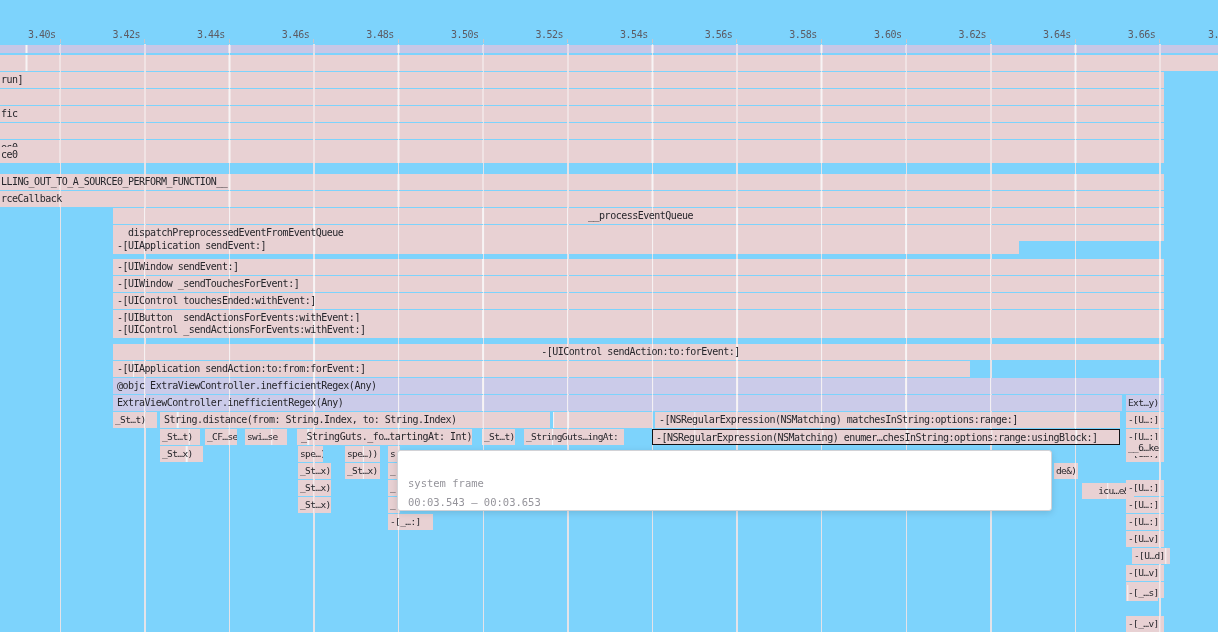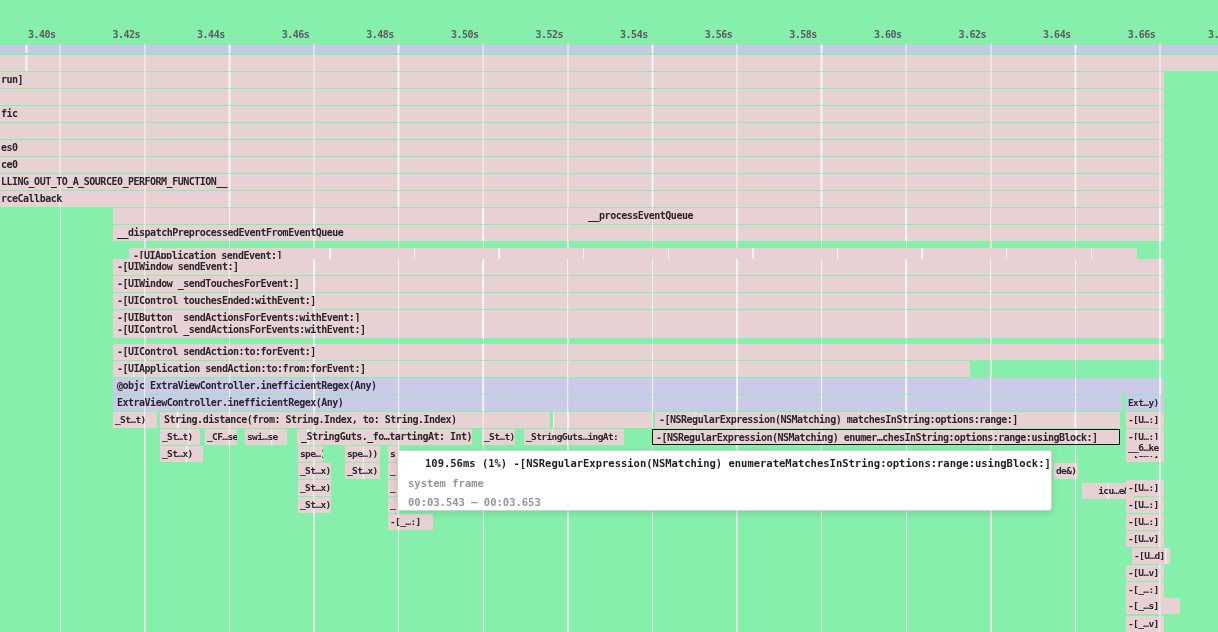--- a/index.html
+++ b/index.html
@@ -1,19 +1,18 @@
 <!DOCTYPE html>
 <html><head>
 <meta charset="utf-8">
 <style>
   html,body{margin:0;padding:0;background:#ffffff;}
   .stage{
-    position:relative;width:1218px;height:632px;overflow:hidden;background:#86efac;
+    position:relative;width:1218px;height:632px;overflow:hidden;background:#7dd3fc;
     font-family:"DejaVu Sans Mono","Liberation Mono",monospace;
-    font-weight:bold;
   }
   .ruler-label{
     position:absolute;top:29px;width:60px;height:13px;
     font-size:10px;letter-spacing:-0.5px;color:#5c5b63;text-align:right;white-space:nowrap;
   }
   .tick-stub{position:absolute;top:39px;width:1px;height:4px;background:#c6c5cc;}
   .grid-base{position:absolute;top:44px;bottom:0;width:1.5px;background:#e4e3e9;z-index:0;}
   .depth-strip{position:absolute;left:0;top:44.5px;width:1218px;height:8.5px;z-index:1;}
   .seg{
     position:absolute;height:15.5px;line-height:15.5px;z-index:1;
@@ -85,32 +84,32 @@
       <div class="grid-base" style="left: 1159.3px;"></div>
     </div>
   <div class="depth-strip" style="background-image: repeating-linear-gradient(90deg, rgb(247, 244, 245) 0px, rgb(247, 244, 245) 1.5px, rgb(199, 199, 230) 1.5px, rgb(199, 199, 230) 84.6px); background-position-x: 59.5px;"></div>
   <div>
       <div class="seg edge" style="left: 0px; top: 55px; width: 1218px; background-image: repeating-linear-gradient(90deg, rgb(247, 244, 245) 0px, rgb(247, 244, 245) 1.5px, rgb(232, 209, 211) 1.5px, rgb(232, 209, 211) 84.6px); background-position-x: 59.5px;"></div>
       <div class="seg edge" style="left: 0px; top: 72px; width: 1164px; background-image: repeating-linear-gradient(90deg, rgb(247, 244, 245) 0px, rgb(247, 244, 245) 1.5px, rgb(232, 209, 211) 1.5px, rgb(232, 209, 211) 84.6px); background-position-x: 59.5px;">run]</div>
       <div class="seg edge" style="left: 0px; top: 89px; width: 1164px; background-image: repeating-linear-gradient(90deg, rgb(247, 244, 245) 0px, rgb(247, 244, 245) 1.5px, rgb(232, 209, 211) 1.5px, rgb(232, 209, 211) 84.6px); background-position-x: 59.5px;"></div>
       <div class="seg edge" style="left: 0px; top: 106px; width: 1164px; background-image: repeating-linear-gradient(90deg, rgb(247, 244, 245) 0px, rgb(247, 244, 245) 1.5px, rgb(232, 209, 211) 1.5px, rgb(232, 209, 211) 84.6px); background-position-x: 59.5px;">fic</div>
       <div class="seg edge" style="left: 0px; top: 123px; width: 1164px; background-image: repeating-linear-gradient(90deg, rgb(247, 244, 245) 0px, rgb(247, 244, 245) 1.5px, rgb(232, 209, 211) 1.5px, rgb(232, 209, 211) 84.6px); background-position-x: 59.5px;"></div>
       <div class="seg edge" style="left: 0px; top: 140px; width: 1164px; background-image: repeating-linear-gradient(90deg, rgb(247, 244, 245) 0px, rgb(247, 244, 245) 1.5px, rgb(232, 209, 211) 1.5px, rgb(232, 209, 211) 84.6px); background-position-x: 59.5px;">es0</div>
-      <div class="seg edge" style="left: 0px; top: 157px; width: 1164px; background-image: repeating-linear-gradient(90deg, rgb(247, 244, 245) 0px, rgb(247, 244, 245) 1.5px, rgb(232, 209, 211) 1.5px, rgb(232, 209, 211) 84.6px); background-position-x: 59.5px;">ce0</div>
+      <div class="seg edge" style="left: 0px; top: 147px; width: 1164px; background-image: repeating-linear-gradient(90deg, rgb(247, 244, 245) 0px, rgb(247, 244, 245) 1.5px, rgb(232, 209, 211) 1.5px, rgb(232, 209, 211) 84.6px); background-position-x: 59.5px;">ce0</div>
       <div class="seg edge" style="left: 0px; top: 174px; width: 1164px; background-image: repeating-linear-gradient(90deg, rgb(247, 244, 245) 0px, rgb(247, 244, 245) 1.5px, rgb(232, 209, 211) 1.5px, rgb(232, 209, 211) 84.6px); background-position-x: 59.5px;">LLING_OUT_TO_A_SOURCE0_PERFORM_FUNCTION__</div>
       <div class="seg edge" style="left: 0px; top: 191px; width: 1164px; background-image: repeating-linear-gradient(90deg, rgb(247, 244, 245) 0px, rgb(247, 244, 245) 1.5px, rgb(232, 209, 211) 1.5px, rgb(232, 209, 211) 84.6px); background-position-x: 59.5px;">rceCallback</div>
       <div class="seg" style="left: 113px; top: 208px; width: 1051px; background-image: repeating-linear-gradient(90deg, rgb(247, 244, 245) 0px, rgb(247, 244, 245) 1.5px, rgb(232, 209, 211) 1.5px, rgb(232, 209, 211) 84.6px); background-position-x: 31.1px; text-align: center;">__processEventQueue</div>
       <div class="seg" style="left: 113px; top: 225px; width: 1051px; background-image: repeating-linear-gradient(90deg, rgb(247, 244, 245) 0px, rgb(247, 244, 245) 1.5px, rgb(232, 209, 211) 1.5px, rgb(232, 209, 211) 84.6px); background-position-x: 31.1px;">__dispatchPreprocessedEventFromEventQueue</div>
-      <div class="seg" style="left: 113px; top: 248px; width: 1008px; background-image: repeating-linear-gradient(90deg, rgb(247, 244, 245) 0px, rgb(247, 244, 245) 1.5px, rgb(232, 209, 211) 1.5px, rgb(232, 209, 211) 84.6px); background-position-x: 31.1px; margin-left: 16px;">-[UIApplication sendEvent:]</div>
+      <div class="seg" style="left: 113px; top: 238px; width: 906px; background-image: repeating-linear-gradient(90deg, rgb(247, 244, 245) 0px, rgb(247, 244, 245) 1.5px, rgb(232, 209, 211) 1.5px, rgb(232, 209, 211) 84.6px); background-position-x: 31.1px;">-[UIApplication sendEvent:]</div>
       <div class="seg" style="left: 113px; top: 259px; width: 1051px; background-image: repeating-linear-gradient(90deg, rgb(247, 244, 245) 0px, rgb(247, 244, 245) 1.5px, rgb(232, 209, 211) 1.5px, rgb(232, 209, 211) 84.6px); background-position-x: 31.1px;">-[UIWindow sendEvent:]</div>
       <div class="seg" style="left: 113px; top: 276px; width: 1051px; background-image: repeating-linear-gradient(90deg, rgb(247, 244, 245) 0px, rgb(247, 244, 245) 1.5px, rgb(232, 209, 211) 1.5px, rgb(232, 209, 211) 84.6px); background-position-x: 31.1px;">-[UIWindow _sendTouchesForEvent:]</div>
       <div class="seg" style="left: 113px; top: 293px; width: 1051px; background-image: repeating-linear-gradient(90deg, rgb(247, 244, 245) 0px, rgb(247, 244, 245) 1.5px, rgb(232, 209, 211) 1.5px, rgb(232, 209, 211) 84.6px); background-position-x: 31.1px;">-[UIControl touchesEnded:withEvent:]</div>
       <div class="seg" style="left: 113px; top: 310px; width: 1051px; background-image: repeating-linear-gradient(90deg, rgb(247, 244, 245) 0px, rgb(247, 244, 245) 1.5px, rgb(232, 209, 211) 1.5px, rgb(232, 209, 211) 84.6px); background-position-x: 31.1px;">-[UIButton _sendActionsForEvents:withEvent:]</div>
       <div class="seg" style="left: 113px; top: 322px; width: 1051px; background-image: repeating-linear-gradient(90deg, rgb(247, 244, 245) 0px, rgb(247, 244, 245) 1.5px, rgb(232, 209, 211) 1.5px, rgb(232, 209, 211) 84.6px); background-position-x: 31.1px;">-[UIControl _sendActionsForEvents:withEvent:]</div>
-      <div class="seg" style="left: 113px; top: 344px; width: 1051px; background-image: repeating-linear-gradient(90deg, rgb(247, 244, 245) 0px, rgb(247, 244, 245) 1.5px, rgb(232, 209, 211) 1.5px, rgb(232, 209, 211) 84.6px); background-position-x: 31.1px;">-[UIControl sendAction:to:forEvent:]</div>
+      <div class="seg" style="left: 113px; top: 344px; width: 1051px; background-image: repeating-linear-gradient(90deg, rgb(247, 244, 245) 0px, rgb(247, 244, 245) 1.5px, rgb(232, 209, 211) 1.5px, rgb(232, 209, 211) 84.6px); background-position-x: 31.1px; text-align: center;">-[UIControl sendAction:to:forEvent:]</div>
       <div class="seg" style="left: 113px; top: 361px; width: 857px; background-image: repeating-linear-gradient(90deg, rgb(247, 244, 245) 0px, rgb(247, 244, 245) 1.5px, rgb(232, 209, 211) 1.5px, rgb(232, 209, 211) 84.6px); background-position-x: 31.1px;">-[UIApplication sendAction:to:from:forEvent:]</div>
       <div class="seg" style="left: 113px; top: 378px; width: 1051px; background-image: repeating-linear-gradient(90deg, rgb(247, 244, 245) 0px, rgb(247, 244, 245) 1.5px, rgb(203, 203, 233) 1.5px, rgb(203, 203, 233) 84.6px); background-position-x: 31.1px;">@objc ExtraViewController.inefficientRegex(Any)</div>
       <div class="seg" style="left: 113px; top: 395px; width: 1009px; background-image: repeating-linear-gradient(90deg, rgb(247, 244, 245) 0px, rgb(247, 244, 245) 1.5px, rgb(203, 203, 233) 1.5px, rgb(203, 203, 233) 84.6px); background-position-x: 31.1px;">ExtraViewController.inefficientRegex(Any)</div>
       <div class="seg narrow" style="left: 1126px; top: 395px; width: 38px; background-image: repeating-linear-gradient(90deg, rgb(247, 244, 245) 0px, rgb(247, 244, 245) 1.5px, rgb(203, 203, 233) 1.5px, rgb(203, 203, 233) 84.6px); background-position-x: 33.3px;">Ext…y)</div>
       <div class="seg narrow" style="left: 113px; top: 412px; width: 44px; background-image: repeating-linear-gradient(90deg, rgb(247, 244, 245) 0px, rgb(247, 244, 245) 1.5px, rgb(232, 209, 211) 1.5px, rgb(232, 209, 211) 84.6px); background-position-x: 31.1px;">_St…t)</div>
       <div class="seg" style="left: 160px; top: 412px; width: 390px; background-image: repeating-linear-gradient(90deg, rgb(247, 244, 245) 0px, rgb(247, 244, 245) 1.5px, rgb(232, 209, 211) 1.5px, rgb(232, 209, 211) 84.6px); background-position-x: 68.7px;">String.distance(from: String.Index, to: String.Index)</div>
       <div class="seg" style="left: 553px; top: 412px; width: 99px; background-image: repeating-linear-gradient(90deg, rgb(247, 244, 245) 0px, rgb(247, 244, 245) 1.5px, rgb(232, 209, 211) 1.5px, rgb(232, 209, 211) 84.6px); background-position-x: 14.1px;"></div>
       <div class="seg" style="left: 655px; top: 412px; width: 465px; background-image: repeating-linear-gradient(90deg, rgb(247, 244, 245) 0px, rgb(247, 244, 245) 1.5px, rgb(232, 209, 211) 1.5px, rgb(232, 209, 211) 84.6px); background-position-x: 81.3px;">-[NSRegularExpression(NSMatching) matchesInString:options:range:]</div>
       <div class="seg narrow" style="left: 1126px; top: 412px; width: 38px; background-image: repeating-linear-gradient(90deg, rgb(247, 244, 245) 0px, rgb(247, 244, 245) 1.5px, rgb(232, 209, 211) 1.5px, rgb(232, 209, 211) 84.6px); background-position-x: 33.3px;">-[U…:]</div>
       <div class="seg narrow" style="left: 160px; top: 429px; width: 40px; background-image: repeating-linear-gradient(90deg, rgb(247, 244, 245) 0px, rgb(247, 244, 245) 1.5px, rgb(232, 209, 211) 1.5px, rgb(232, 209, 211) 84.6px); background-position-x: 68.7px;">_St…t)</div>
@@ -137,23 +136,22 @@
       <div class="seg narrow" style="left: 1126px; top: 480px; width: 38px; background-image: repeating-linear-gradient(90deg, rgb(247, 244, 245) 0px, rgb(247, 244, 245) 1.5px, rgb(232, 209, 211) 1.5px, rgb(232, 209, 211) 84.6px); background-position-x: 33.3px;">-[U…:]</div>
       <div class="seg narrow" style="left: 298px; top: 497px; width: 33px; background-image: repeating-linear-gradient(90deg, rgb(247, 244, 245) 0px, rgb(247, 244, 245) 1.5px, rgb(232, 209, 211) 1.5px, rgb(232, 209, 211) 84.6px); background-position-x: 15.3px;">_St…x)</div>
       <div class="seg narrow" style="left: 388px; top: 497px; width: 12px; background-image: repeating-linear-gradient(90deg, rgb(247, 244, 245) 0px, rgb(247, 244, 245) 1.5px, rgb(232, 209, 211) 1.5px, rgb(232, 209, 211) 84.6px); background-position-x: 9.9px;">_</div>
       <div class="seg narrow" style="left: 1126px; top: 497px; width: 38px; background-image: repeating-linear-gradient(90deg, rgb(247, 244, 245) 0px, rgb(247, 244, 245) 1.5px, rgb(232, 209, 211) 1.5px, rgb(232, 209, 211) 84.6px); background-position-x: 33.3px;">-[U…:]</div>
       <div class="seg narrow" style="left: 388px; top: 514px; width: 45px; background-image: repeating-linear-gradient(90deg, rgb(247, 244, 245) 0px, rgb(247, 244, 245) 1.5px, rgb(232, 209, 211) 1.5px, rgb(232, 209, 211) 84.6px); background-position-x: 9.9px;">-[_…:]</div>
       <div class="seg narrow" style="left: 1126px; top: 514px; width: 38px; background-image: repeating-linear-gradient(90deg, rgb(247, 244, 245) 0px, rgb(247, 244, 245) 1.5px, rgb(232, 209, 211) 1.5px, rgb(232, 209, 211) 84.6px); background-position-x: 33.3px;">-[U…:]</div>
       <div class="seg narrow" style="left: 1126px; top: 531px; width: 38px; background-image: repeating-linear-gradient(90deg, rgb(247, 244, 245) 0px, rgb(247, 244, 245) 1.5px, rgb(232, 209, 211) 1.5px, rgb(232, 209, 211) 84.6px); background-position-x: 33.3px;">-[U…v]</div>
       <div class="seg narrow" style="left: 1126px; top: 548px; width: 38px; background-image: repeating-linear-gradient(90deg, rgb(247, 244, 245) 0px, rgb(247, 244, 245) 1.5px, rgb(232, 209, 211) 1.5px, rgb(232, 209, 211) 84.6px); background-position-x: 33.3px; margin-left: 6px;">-[U…d]</div>
       <div class="seg narrow" style="left: 1126px; top: 565px; width: 38px; background-image: repeating-linear-gradient(90deg, rgb(247, 244, 245) 0px, rgb(247, 244, 245) 1.5px, rgb(232, 209, 211) 1.5px, rgb(232, 209, 211) 84.6px); background-position-x: 33.3px;">-[U…v]</div>
       <div class="seg narrow" style="left: 1126px; top: 582px; width: 38px; background-image: repeating-linear-gradient(90deg, rgb(247, 244, 245) 0px, rgb(247, 244, 245) 1.5px, rgb(232, 209, 211) 1.5px, rgb(232, 209, 211) 84.6px); background-position-x: 33.3px;">-[_…:]</div>
-      <div class="seg narrow" style="left: 1126px; top: 598px; width: 54px; background-image: repeating-linear-gradient(90deg, rgb(247, 244, 245) 0px, rgb(247, 244, 245) 1.5px, rgb(232, 209, 211) 1.5px, rgb(232, 209, 211) 84.6px); background-position-x: 33.3px;">-[_…s]</div>
+      <div class="seg narrow" style="left: 1126px; top: 585px; width: 32px; background-image: repeating-linear-gradient(90deg, rgb(247, 244, 245) 0px, rgb(247, 244, 245) 1.5px, rgb(232, 209, 211) 1.5px, rgb(232, 209, 211) 84.6px); background-position-x: 33.3px;">-[_…s]</div>
       <div class="seg narrow" style="left: 1126px; top: 616px; width: 38px; background-image: repeating-linear-gradient(90deg, rgb(247, 244, 245) 0px, rgb(247, 244, 245) 1.5px, rgb(232, 209, 211) 1.5px, rgb(232, 209, 211) 84.6px); background-position-x: 33.3px;">-[_…v]</div>
     </div>
 
   <div class="tooltip">
     <span class="tt-swatch"></span>
-    <div class="tt-line1">109.56ms (1%) -[NSRegularExpression(NSMatching) enumerateMatchesInString:options:range:usingBlock:]</div>
     <div class="tt-line2">system frame</div>
     <div class="tt-line3">00:03.543 – 00:03.653</div>
   </div>
 </div>
 
 </body></html>

